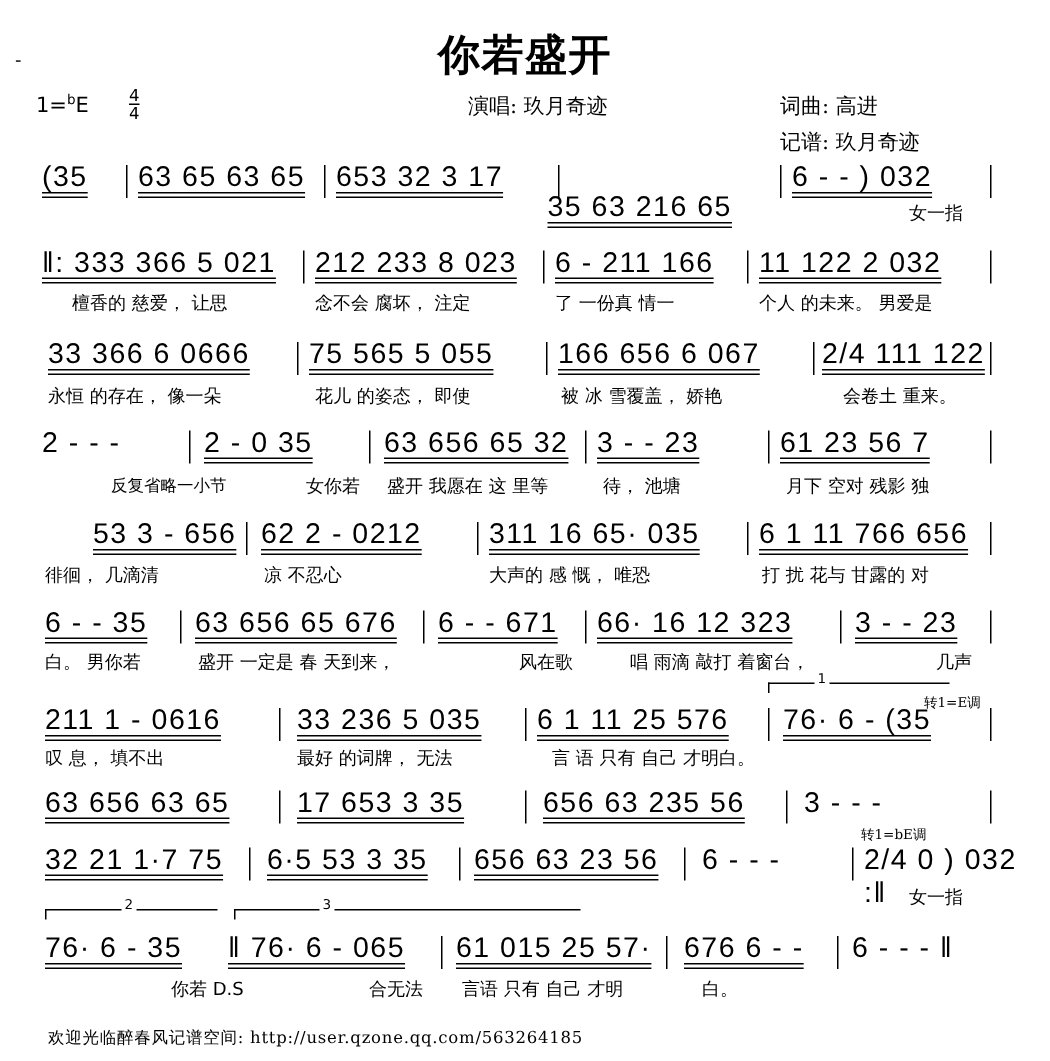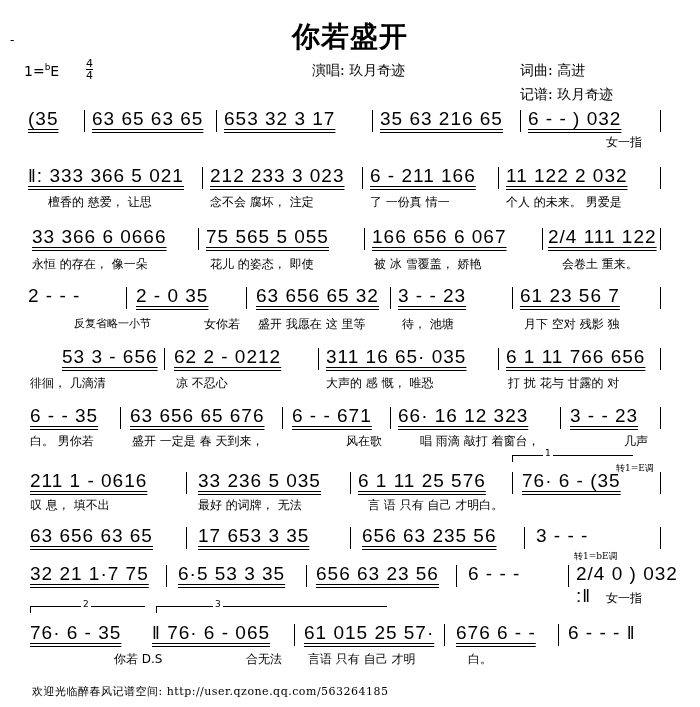--- a/index.html
+++ b/index.html
@@ -39,31 +39,31 @@
 <div class="abs meta" style="left:520px; top:62px;">词曲: 高进</div>
 <div class="abs meta" style="left:520px; top:86px;">记谱: 玖月奇迹</div>
 
 <div class="row" style="top:108px;">
   <span class="measure" style="left:0px;">(35</span>
   <span class="bar" style="left:56px;"></span>
   <span class="measure" style="left:64px;">63 65 63 65</span>
   <span class="bar" style="left:188px;"></span>
   <span class="measure" style="left:196px;">653  32  3  17</span>
   <span class="bar" style="left:344px;"></span>
-  <span class="measure" style="left:352px;">35 63 216 65</span>
+  <span class="measure" style="left:337px;margin-top:20px;">35 63 216 65</span>
   <span class="bar" style="left:492px;"></span>
   <span class="measure" style="left:500px;">6  -  - )  032</span>
   <span class="bar" style="left:632px;"></span>
 </div>
 <div class="lyr" style="top:134px; left:606px; width:80px;">女一指</div>
 
 <div class="row" style="top:165px;">
   <span class="measure" style="left:0px;">‖: 333 366 5 021</span>
   <span class="bar" style="left:174px;"></span>
-  <span class="measure" style="left:182px;">212 233 3 023</span>
+  <span class="measure" style="left:182px;">212 233 8 023</span>
   <span class="bar" style="left:334px;"></span>
   <span class="measure" style="left:342px;">6  -  211 166</span>
   <span class="bar" style="left:470px;"></span>
   <span class="measure" style="left:478px;">11 122 2 032</span>
   <span class="bar" style="left:632px;"></span>
 </div>
 <div class="lyr" style="top:194px;">
   <span class="abs" style="left:20px;">檀香的  慈爱，  让思</span>
   <span class="abs" style="left:182px;">念不会  腐坏，  注定</span>
   <span class="abs" style="left:342px;">了   一份真  情一</span>

